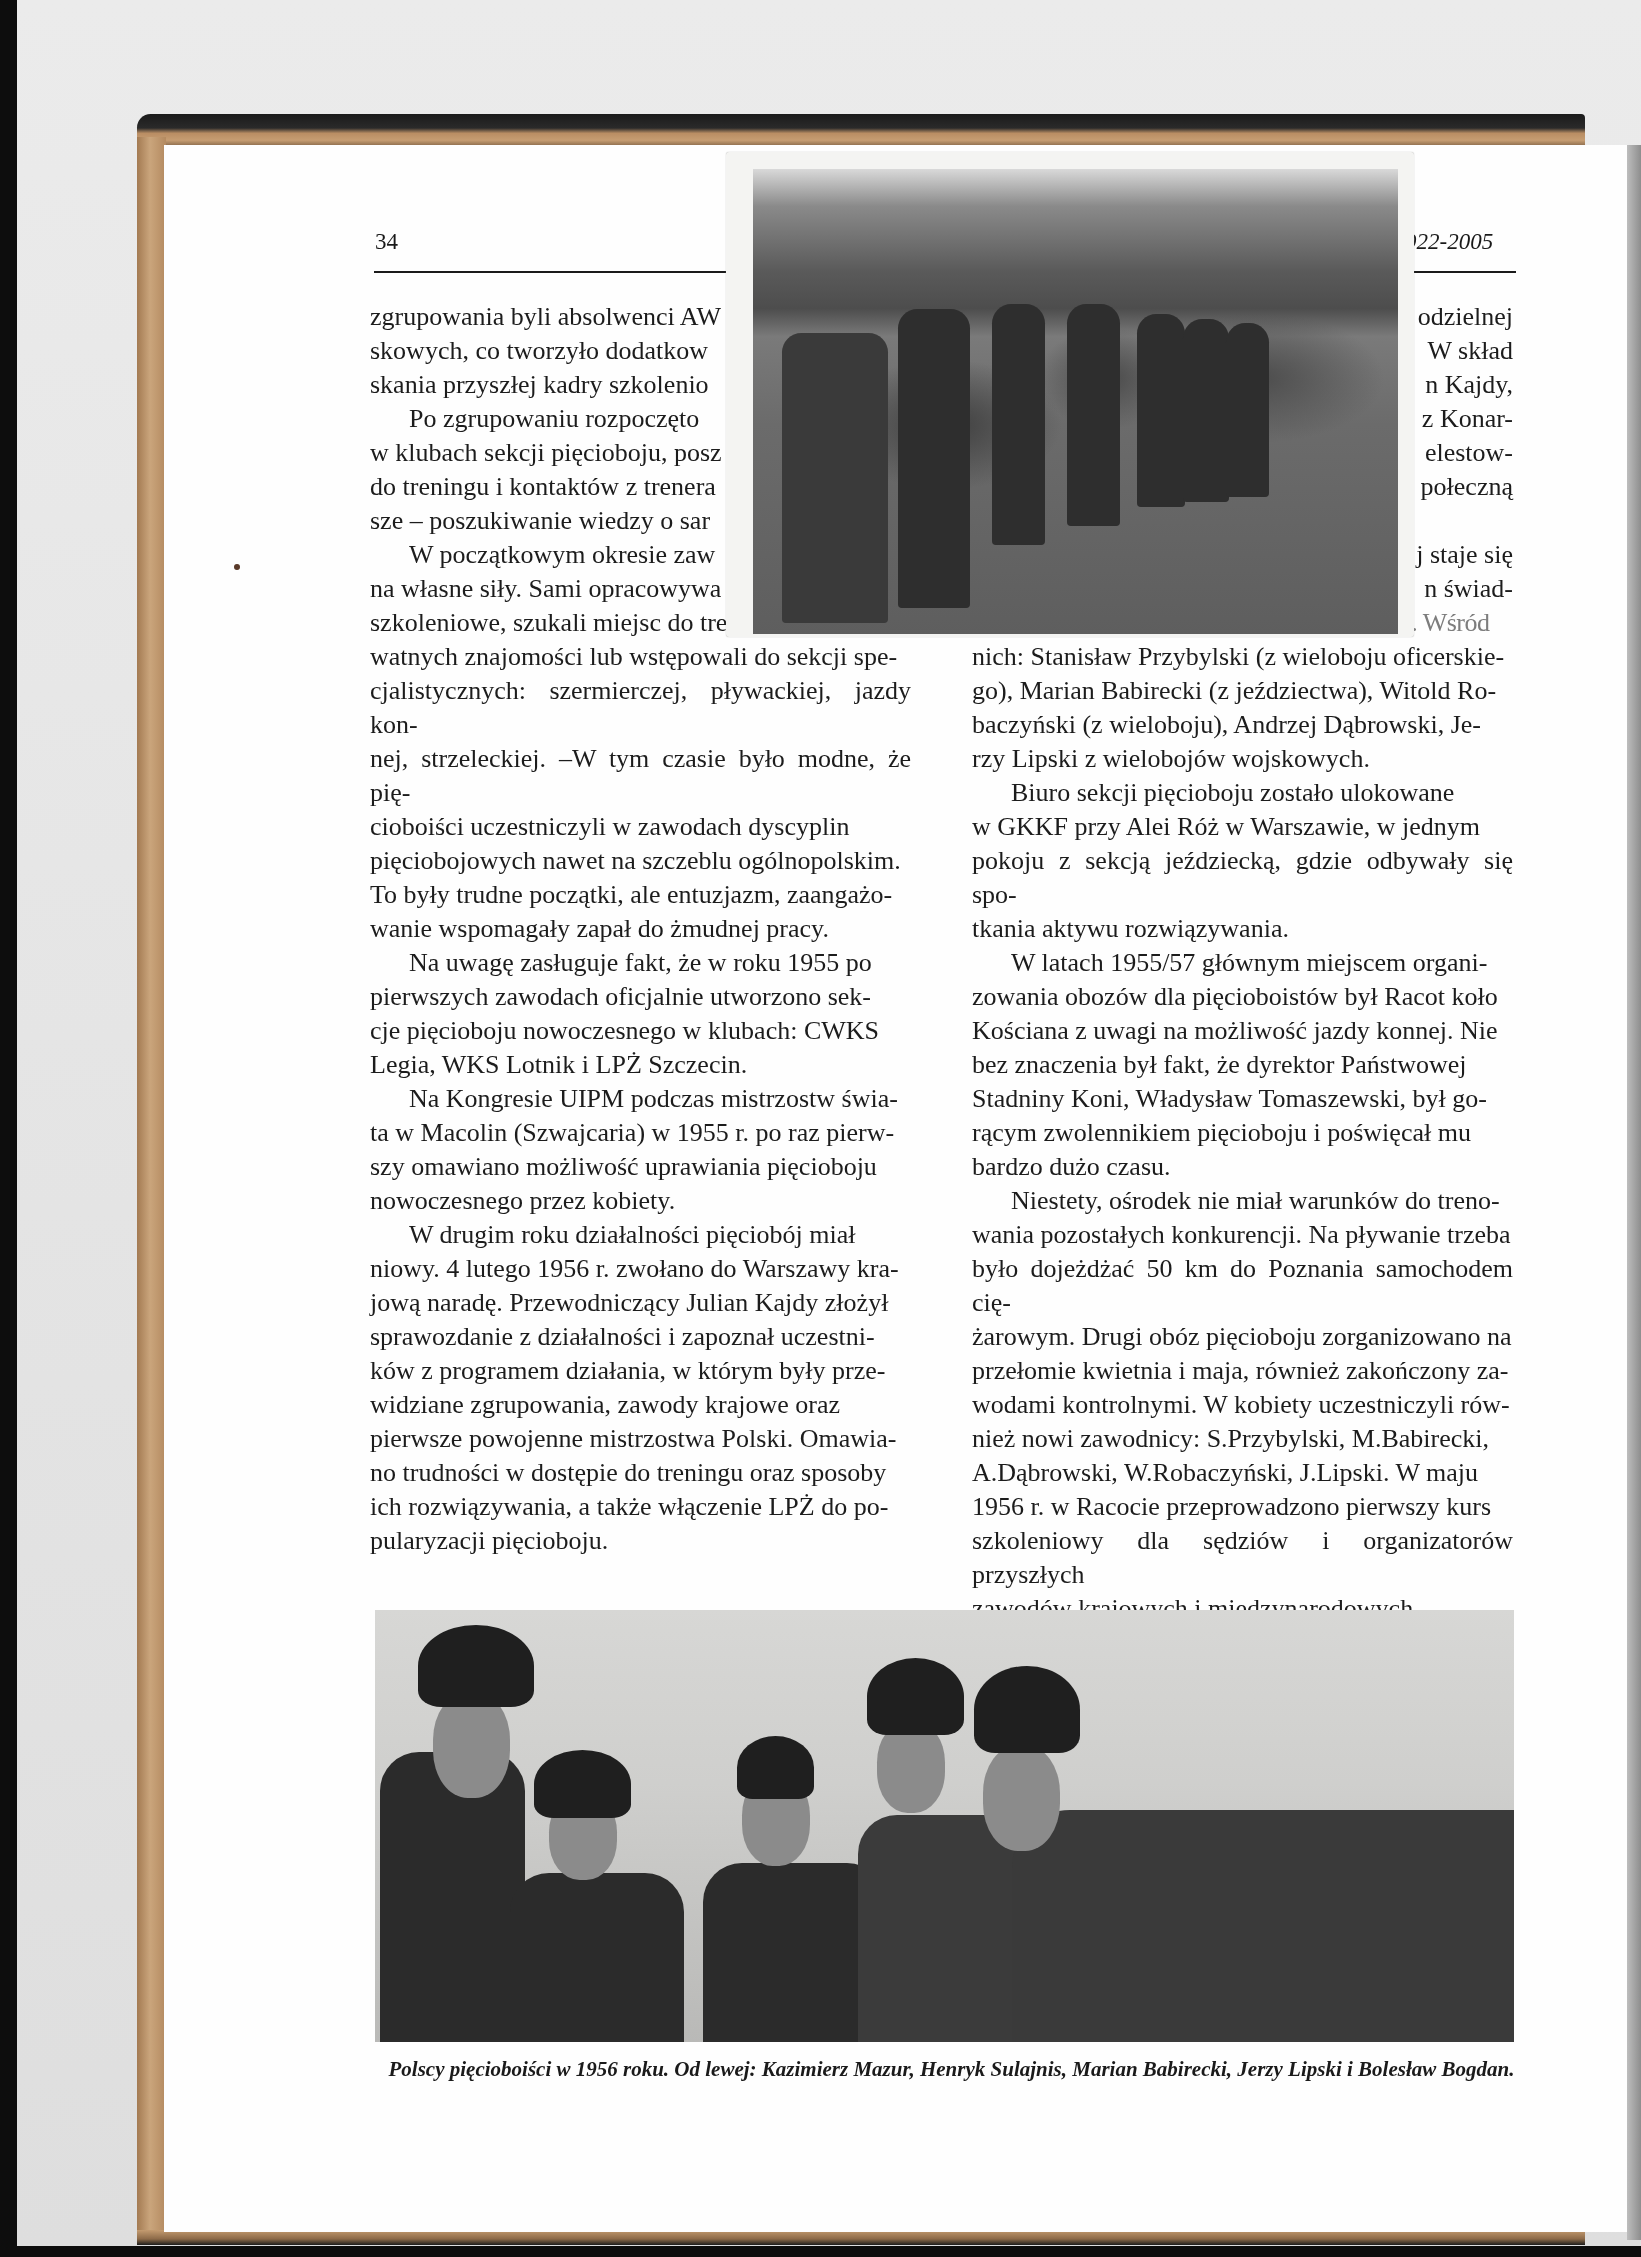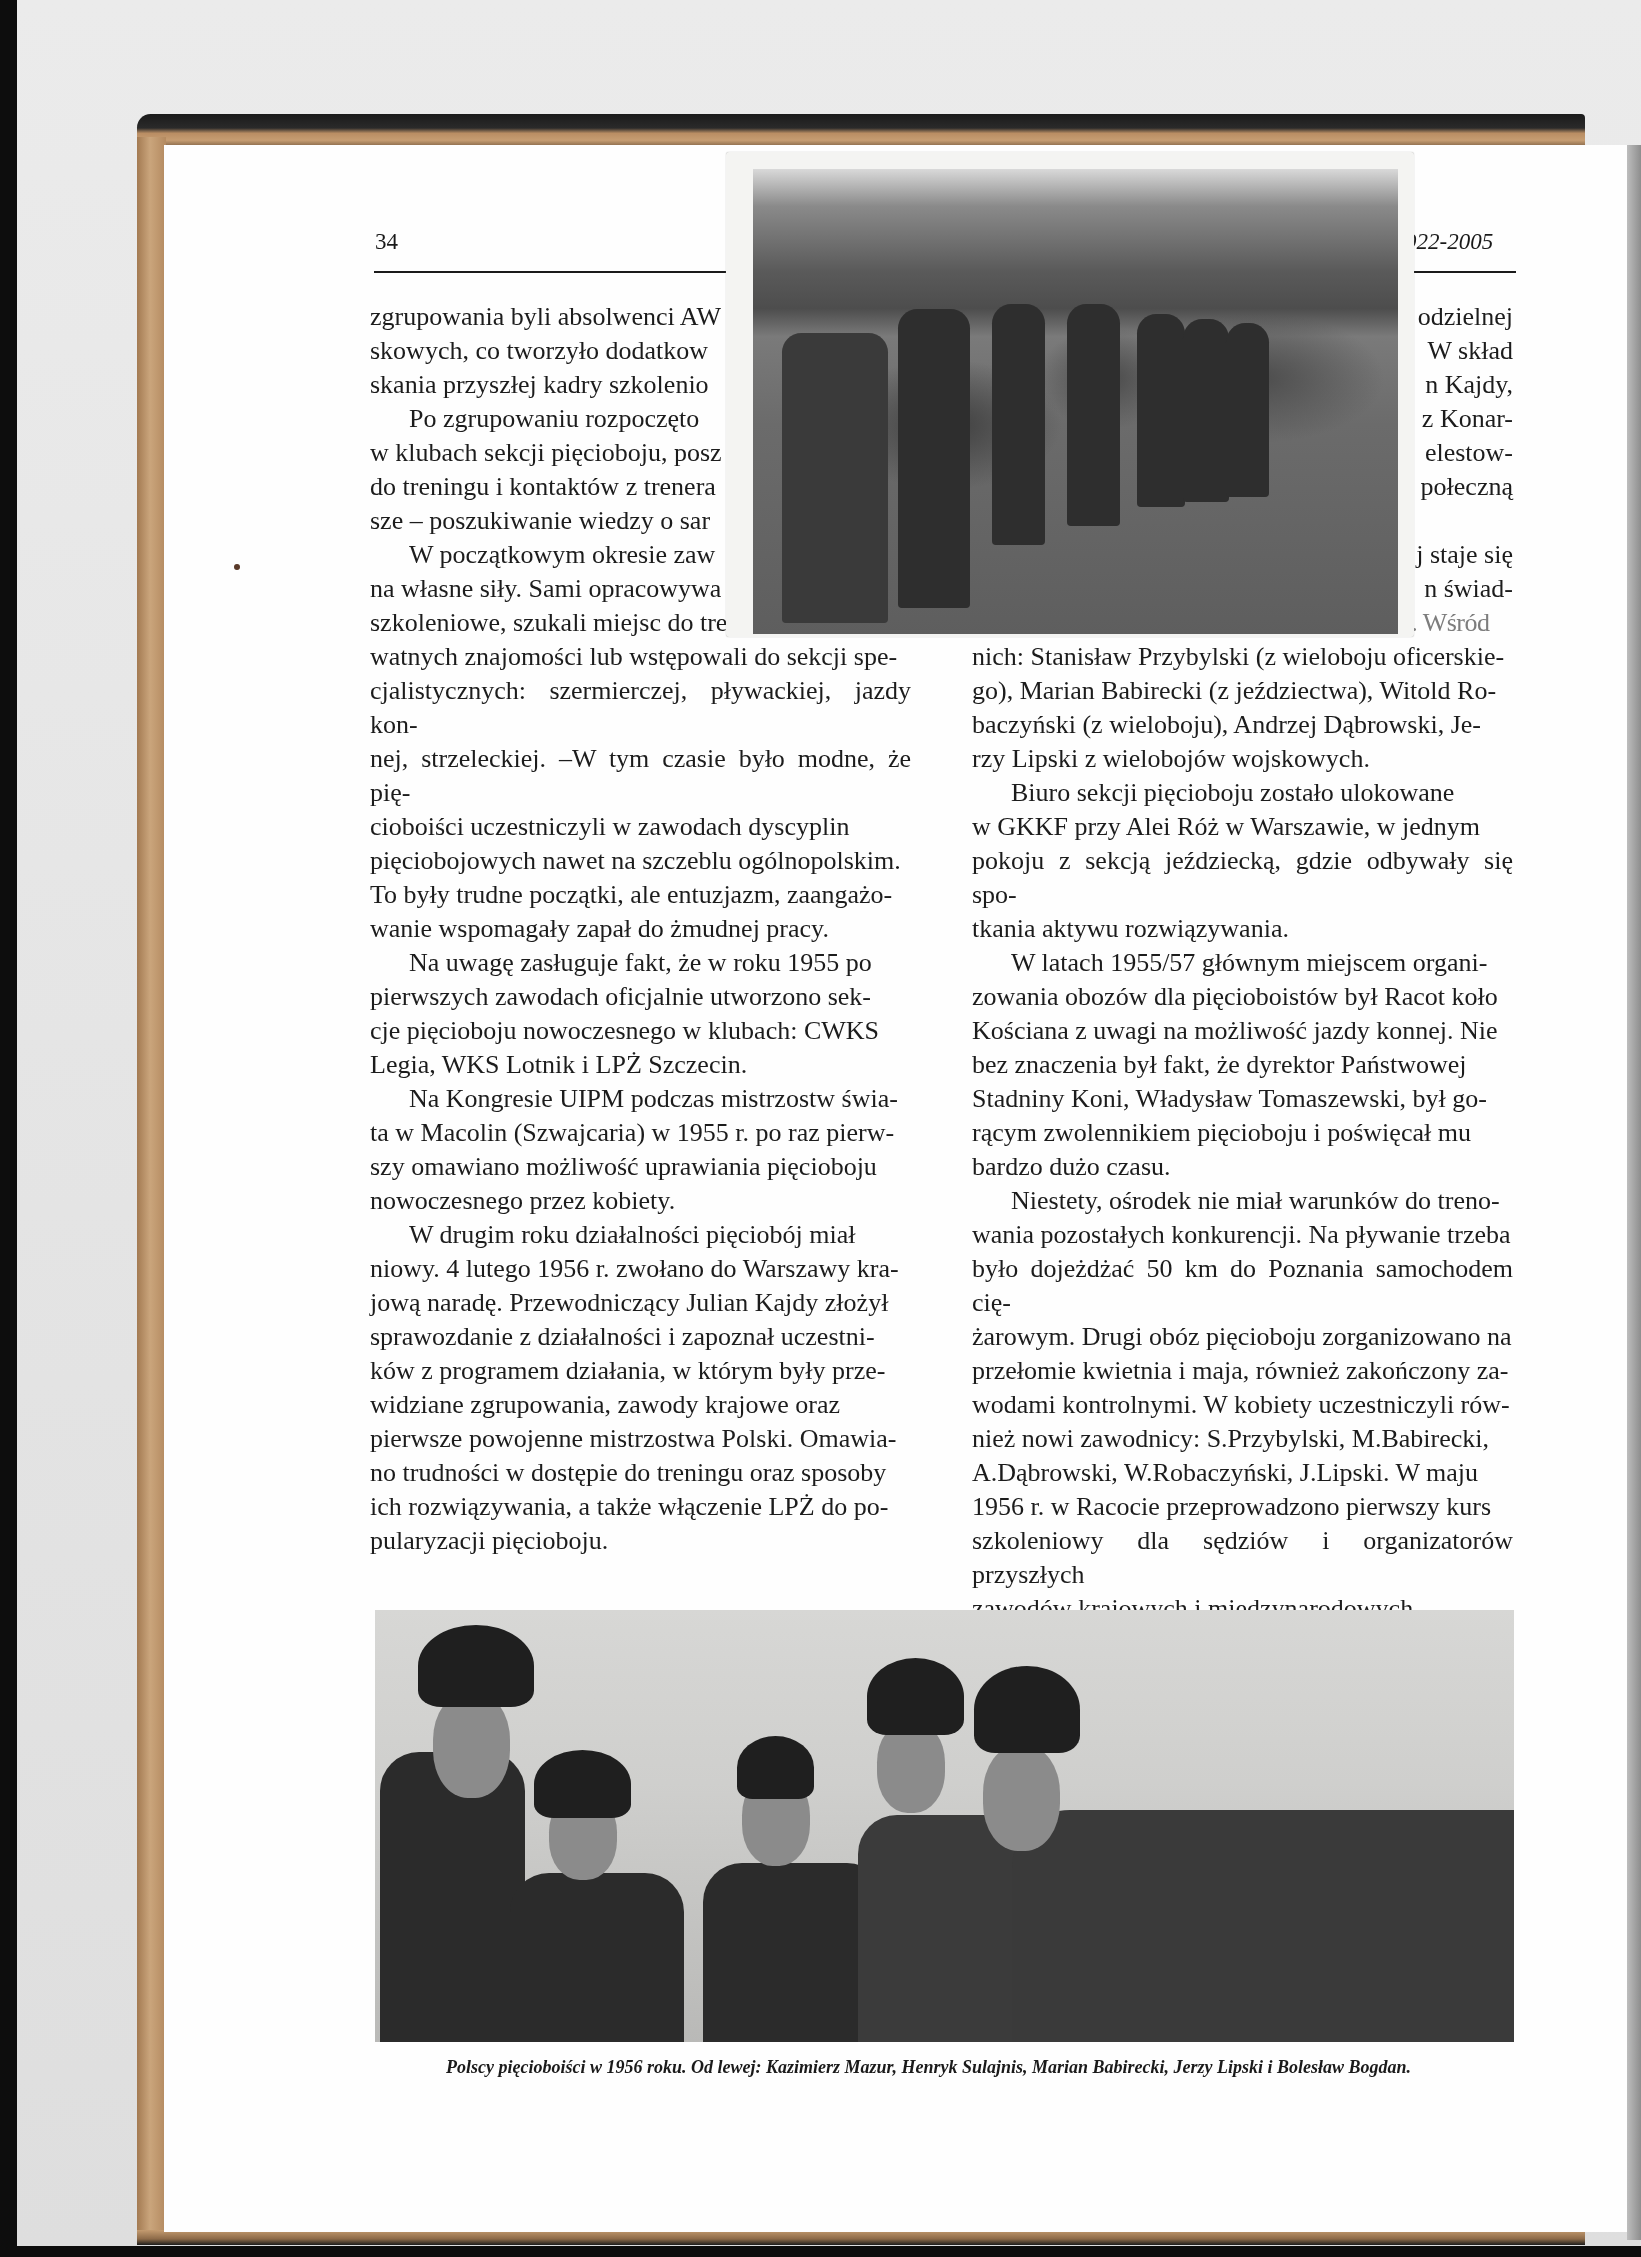--- a/index.html
+++ b/index.html
@@ -81,22 +81,22 @@
   .photo-bottom .officer {
     position:absolute; bottom:0; background:#2b2b2b; border-radius:39px 39px 0 0;
   }
   .photo-bottom .head {
     position:absolute; background:#8b8b8b; border-radius:45%;
   }
   .photo-bottom .cap {
     position:absolute; background:#1f1f1f; border-radius:50% 50% 20% 20%;
   }
   .caption {
-    position:absolute; top:2057px; left:359px; width:1139px;
-    font-size:18px; font-style:italic; font-weight:bold; color:#1a1a1a;
+    position:absolute; top:2057px; left:382px; width:1139px;
+    font-size:21px; font-style:italic; font-weight:bold; color:#1a1a1a;
     text-align:center; white-space:nowrap;
   }
   .bullet-mark {
     position:absolute; left:234px; top:564px; width:5.8px; height:5.8px;
     background:#5a3a2a; border-radius:50%;
   }
 </style>
 </head>
 <body>
 

